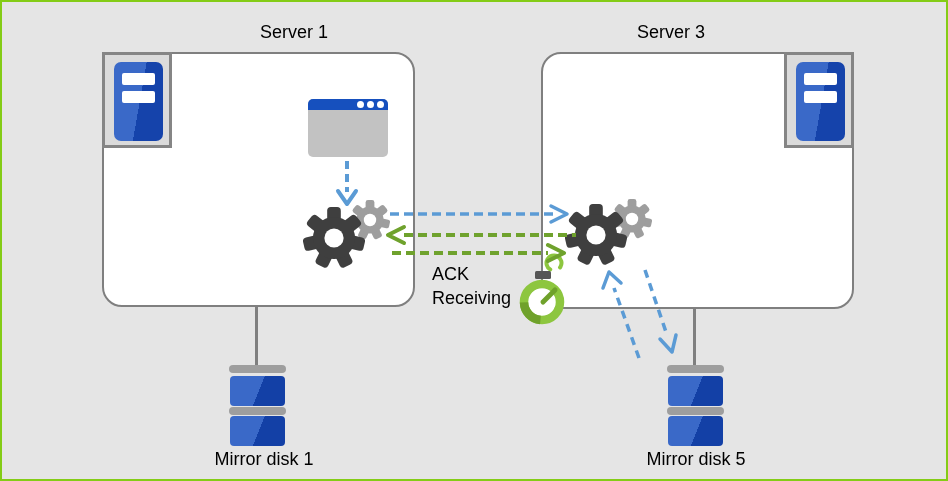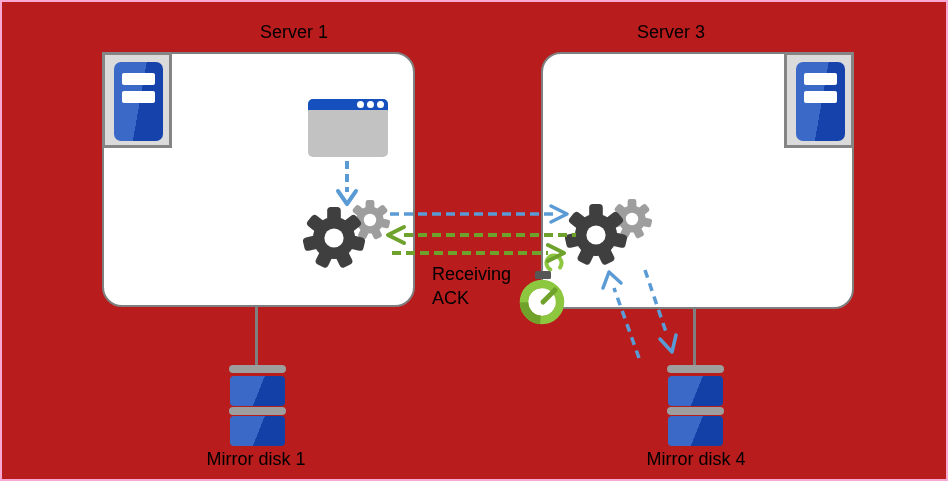--- a/index.html
+++ b/index.html
@@ -1,21 +1,21 @@
 <!DOCTYPE html>
 <html><head>
 <meta charset="utf-8">
 <style>
   html,body{margin:0;padding:0;background:#fff;}
   .canvas{
     position:relative;
     width:948px;height:481px;
     box-sizing:border-box;
-    border:2px solid #f9a8d4;
-    background:#b91c1c;
+    border:2px solid #84cc16;
+    background:#e5e5e5;
     font-family:"Liberation Sans", sans-serif;
     color:#000;
     overflow:hidden;
   }
   .label{
     position:absolute;
     font-size:18px;
     line-height:22px;
     white-space:nowrap;
     color:#000;
@@ -126,22 +126,22 @@
     <use href="#gear" x="53" y="8" width="40" height="40" style="color:#9E9E9E"></use>
     <use href="#gear" x="6" y="15" width="62" height="62" style="color:#3F3F3F"></use>
   </svg>
 
   <svg class="icon-svg" style="left:558px;top:187px;" width="110" height="80" viewBox="0 0 110 80">
     <use href="#gear" x="52" y="10" width="40" height="40" style="color:#9E9E9E"></use>
     <use href="#gear" x="5" y="15" width="62" height="62" style="color:#3F3F3F"></use>
   </svg>
 
   <div class="label" style="left:430px;top:260px;line-height:24px;">
+    <div>ACK</div>
     <div>Receiving</div>
-    <div>ACK</div>
   </div>
 
   <svg class="icon-svg" style="left:508px;top:250px;" width="64" height="88" viewBox="-32 -50 64 88">
     <circle cx="12" cy="-39" r="7.5" fill="none" stroke="#8DC63F" stroke-width="4" stroke-linecap="round" stroke-dasharray="36 12" transform="rotate(120 12 -39)"></circle>
     <rect x="-7" y="-31" width="16" height="8" rx="1.5" fill="#565656"></rect>
     <circle cx="0" cy="0" r="14" fill="#ffffff"></circle>
     <circle cx="0" cy="0" r="18" fill="none" stroke="#8DC63F" stroke-width="8.5"></circle>
     <circle cx="0" cy="0" r="18" fill="none" stroke="#6FA12B" stroke-width="8.5" stroke-dasharray="26 88" transform="rotate(95)"></circle>
     <line x1="1" y1="0" x2="13" y2="-12" stroke="#6FA12B" stroke-width="5" stroke-linecap="round"></line>
   </svg>
@@ -155,22 +155,22 @@
     <span class="cap" style="top:42px;"></span>
     <span class="seg" style="top:51px;"></span>
   </div>
   <div class="disk" style="left:665px;top:363px;height:81px;">
     <span class="cap" style="top:0;"></span>
     <span class="seg" style="top:11px;"></span>
     <span class="cap" style="top:42px;"></span>
     <span class="seg" style="top:51px;"></span>
   </div>
 
-  <div class="label centered" style="left:254px;top:446px;">Mirror disk 1</div>
-  <div class="label centered" style="left:694px;top:446px;">Mirror disk 4</div>
+  <div class="label centered" style="left:262px;top:446px;">Mirror disk 1</div>
+  <div class="label centered" style="left:694px;top:446px;">Mirror disk 5</div>
 
   <svg class="arrow-layer" width="948" height="481" viewBox="0 0 948 481">
 
     <g stroke="#5B9BD5" stroke-width="4" fill="none">
       <line x1="345" y1="159" x2="345" y2="190" stroke-dasharray="8 5"></line>
       <polyline points="336,189 345,202 354,189" stroke-linecap="round" stroke-linejoin="round"></polyline>
     </g>
 
     <g stroke="#5B9BD5" stroke-width="3.5" fill="none">
       <line x1="388" y1="212" x2="556" y2="212" stroke-dasharray="9 5"></line>

